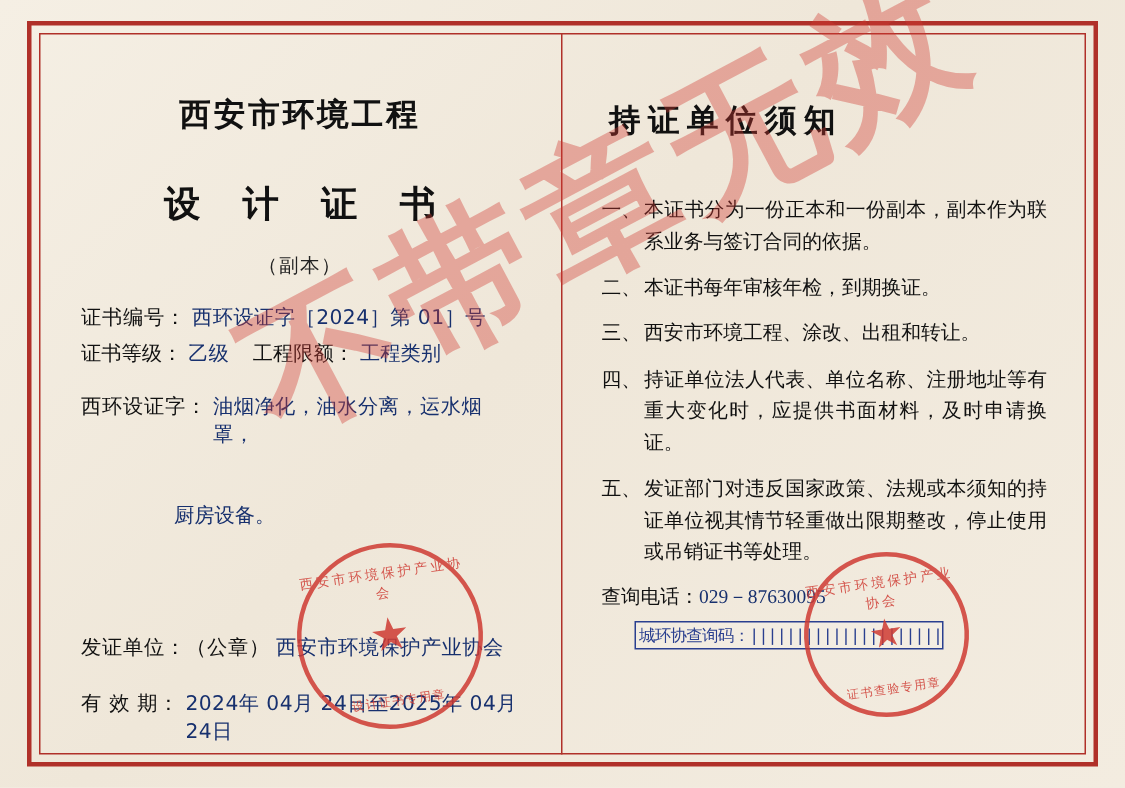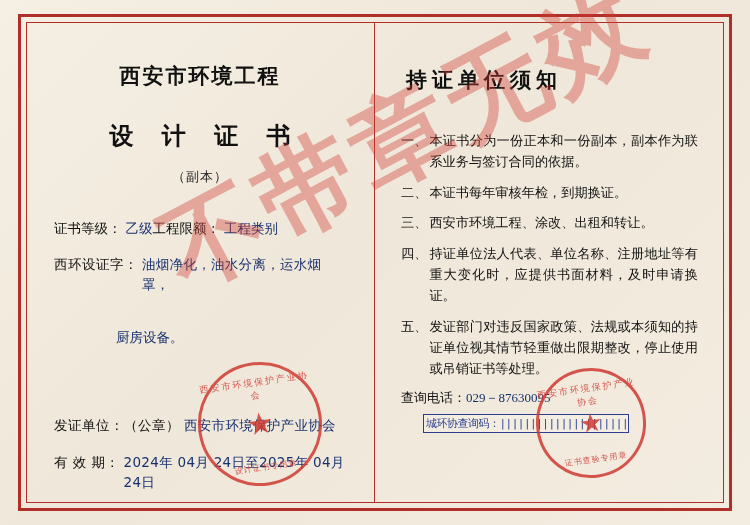--- a/index.html
+++ b/index.html
@@ -89,21 +89,22 @@
     letter-spacing: 0.3px;
     margin-left: 4px;
   }
   .field .val.wrap { flex: 1; }
   .field-block { margin-top: 33px; font-size: 13.5px; color:#111; line-height: 1.5; }
   .field-block .val { color: #17306e; }
   .indent { padding-left: 62px; }
 
   .row-inline {
     display: flex;
-    margin-top: 34px;
+    gap: 16px;
+    margin-top: 4px;
     font-size: 13.5px;
     color: #111;
     align-items: flex-end;
   }
   .row-inline .seg { display: flex; }
   .row-inline .val { color: #17306e; margin-left: 4px; }
 
   
   .r-title {
     font-size: 21px;
@@ -218,20 +219,24 @@
 <div class="page">
   <div class="frame-outer"></div>
   <div class="frame-inner"></div>
   <div class="divider"></div>
 
   <div class="half left">
     <div class="title-l1">西安市环境工程</div>
     <div class="title-l2">设 计 证 书</div>
     <div class="subtitle">（副本）</div>
 
+    <div class="field">
+      <span class="lbl">证书编号：</span>
+      <span class="val">西环设证字［2024］第 01］号</span>
+    </div>
 
     <div class="row-inline">
       <span class="seg">
         <span class="lbl">证书等级：</span>
         <span class="val">乙级</span>
       </span>
       <span class="seg">
         <span class="lbl">工程限额：</span>
         <span class="val">工程类别</span>
       </span>

